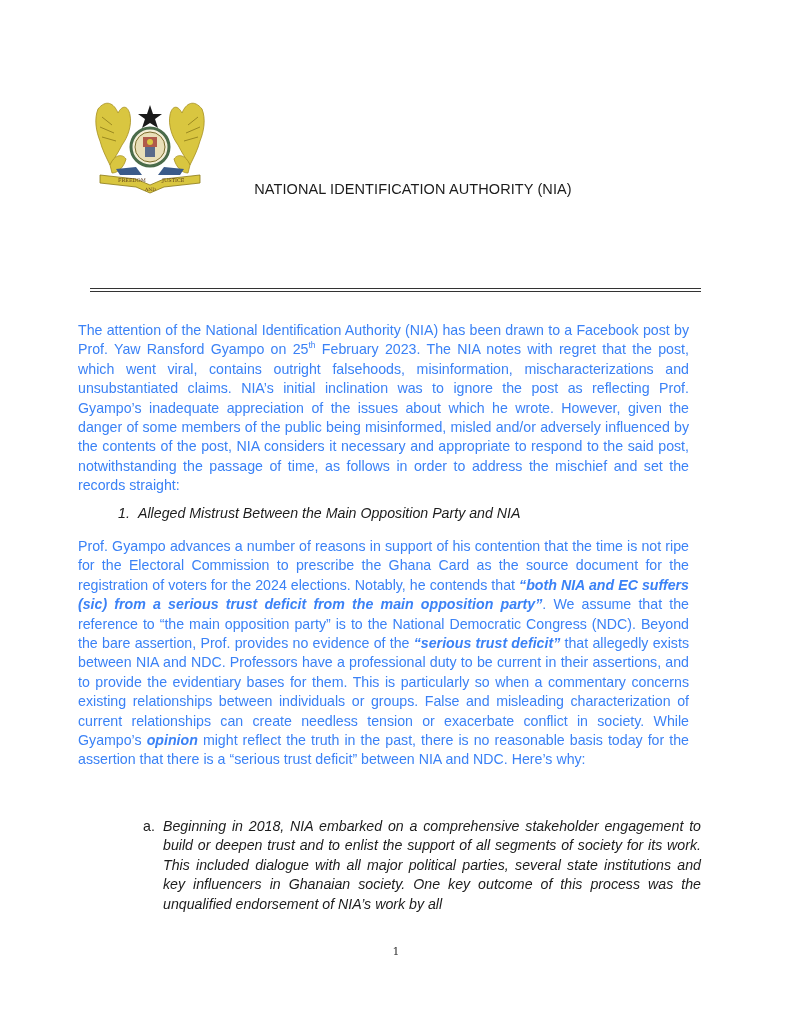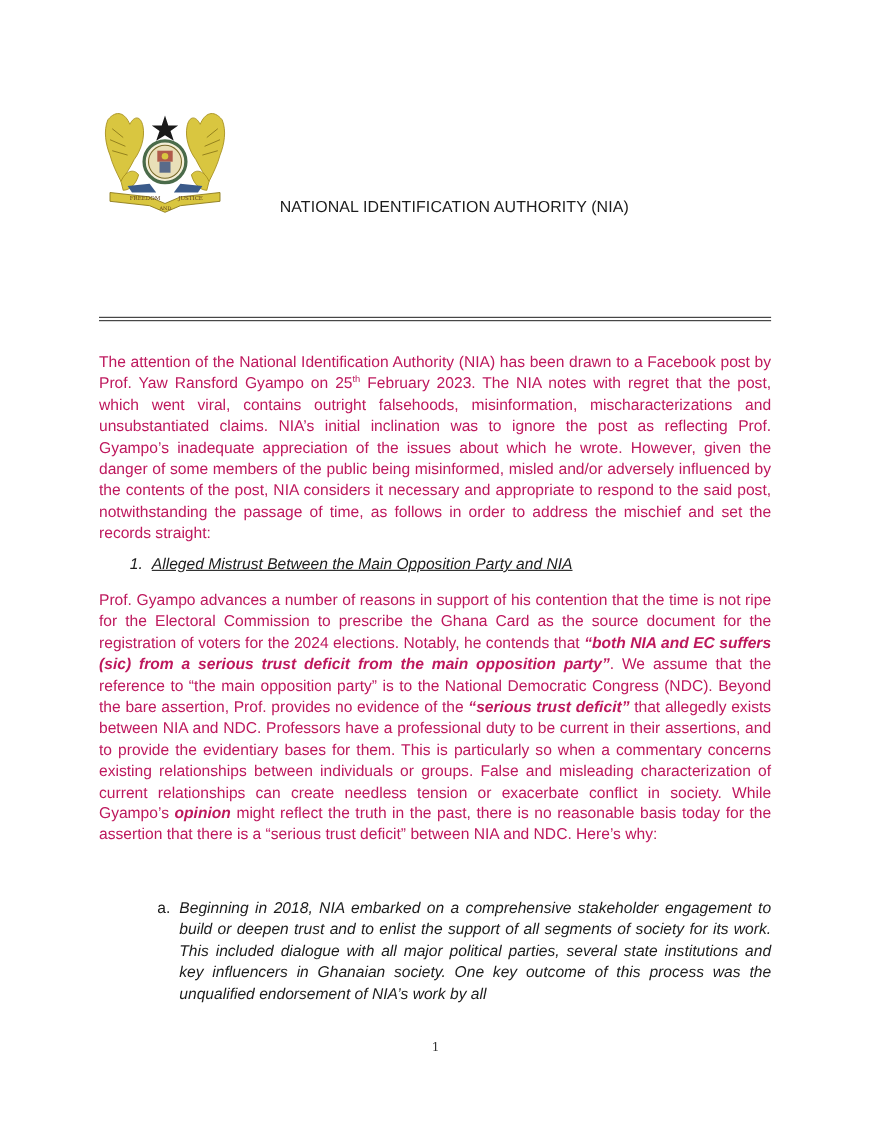--- a/index.html
+++ b/index.html
@@ -60,47 +60,46 @@
     left: 90px;
     width: 611px;
     top: 288px;
     height: 4px;
     border-top: 1.5px solid #333;
     border-bottom: 1.5px solid #333;
     box-sizing: border-box;
   }
   .para {
     position: absolute;
-    left: 90px;
+    left: 78px;
     width: 611px;
     font-size: 14.2px;
     line-height: 19.4px;
     text-align: justify;
-    color: #be185d;
+    color: #3b82f6;
   }
   .para sup {
     font-size: 8.5px;
     line-height: 0;
     vertical-align: super;
   }
   .p1 { top: 321px; }
   .section-heading {
     position: absolute;
     left: 118px;
     top: 505px;
     font-size: 14.2px;
     font-style: italic;
     color: #1c1c1c;
   }
   .section-heading .num {
     display: inline-block;
     width: 20px;
   }
   .section-heading .txt {
-    text-decoration: underline;
   }
   .p2 { top: 537px; }
   .bi { font-weight: bold; font-style: italic; }
   .it { font-style: italic; font-weight: bold; }
   .list-item {
     position: absolute;
     left: 143px;
     top: 817px;
     width: 558px;
     font-size: 14.2px;

